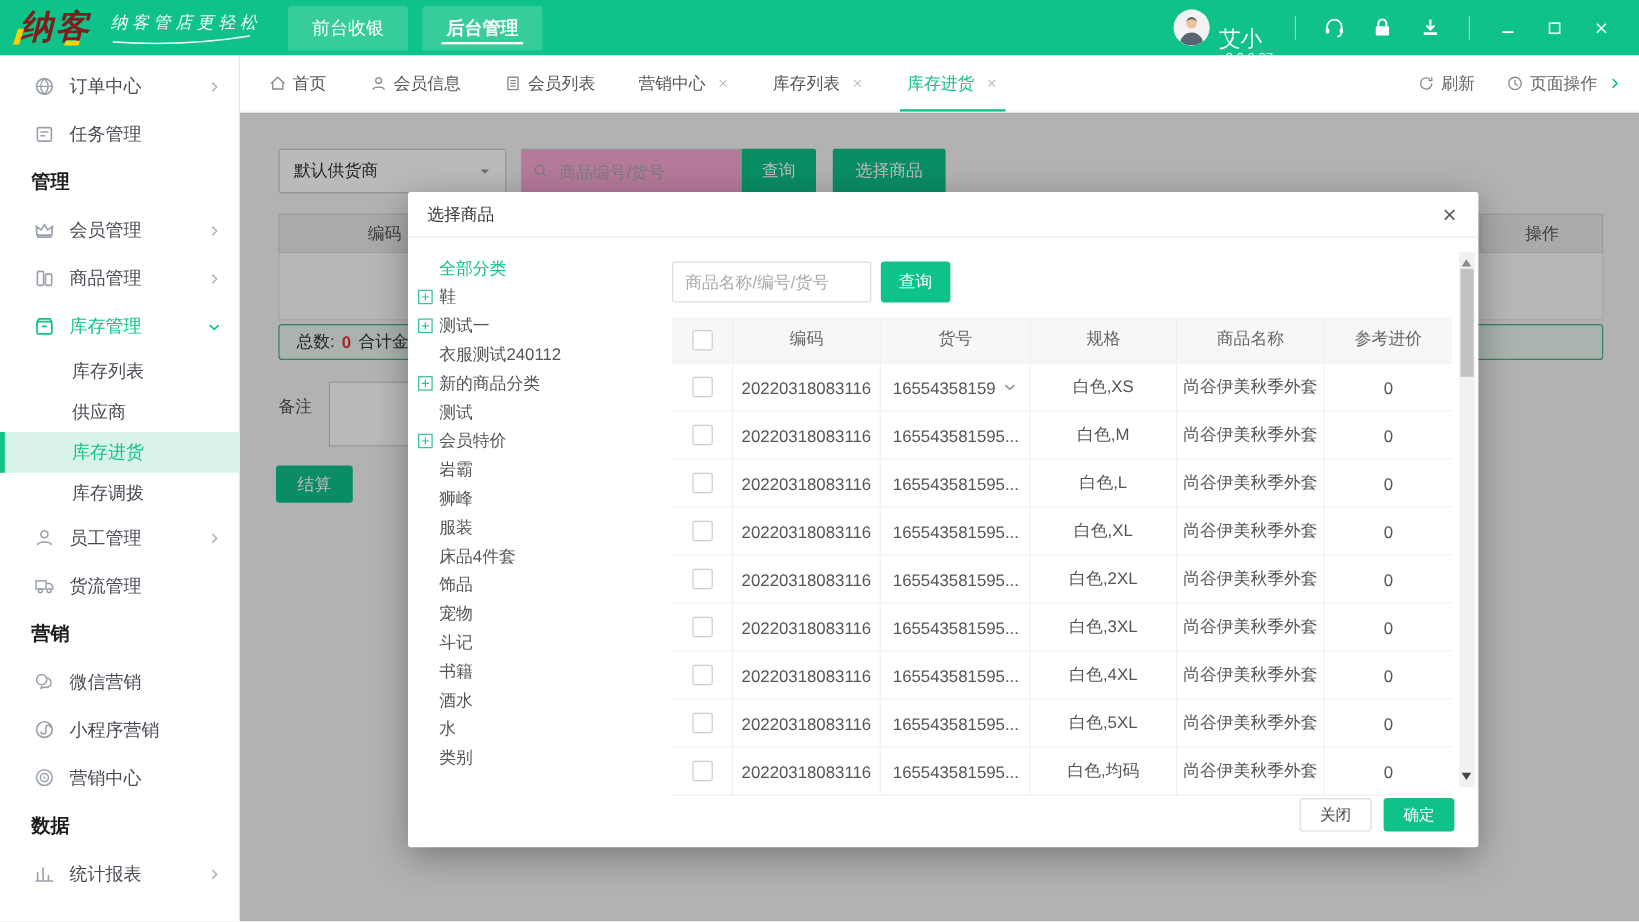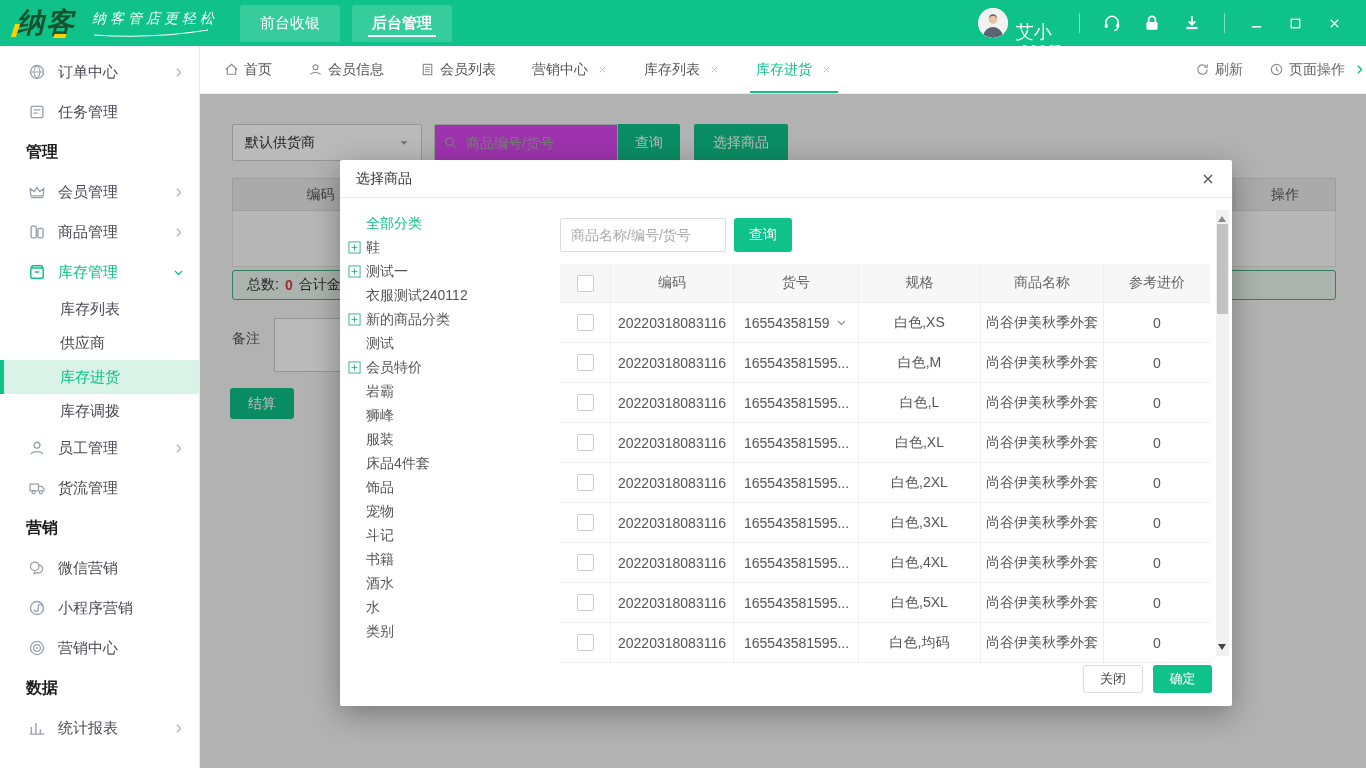--- a/index.html
+++ b/index.html
@@ -2,21 +2,21 @@
 <html><head>
 <meta charset="utf-8">
 <style>
   html,body{margin:0;padding:0;background:#fff;font-family:"Liberation Sans",sans-serif;}
   i{display:inline-flex;align-items:center;justify-content:center;font-style:normal;}
   i svg{width:100%;height:100%;display:block;}
   .screen{position:relative;width:1366px;height:768px;overflow:hidden;background:#f4f4f4;}
 
   
   .app-header{position:absolute;left:0;top:0;width:1366px;height:46px;background:#0fc289;display:flex;align-items:center;z-index:20;}
-  .logo{margin-left:16px;font-size:28px;font-weight:bold;color:#14532d;font-style:italic;letter-spacing:2px;position:relative;line-height:1;}
+  .logo{margin-left:16px;font-size:28px;font-weight:bold;color:#7f1d1d;font-style:italic;letter-spacing:2px;position:relative;line-height:1;}
   .logo .acc1{position:absolute;left:-5px;bottom:1px;width:5px;height:13px;background:#ffd100;transform:skew(-18deg);}
   .logo .acc2{position:absolute;left:36px;bottom:0;width:12px;height:4px;background:#ffd100;transform:skew(-18deg);}
   .slogan-wrap{margin-left:16px;color:#fff;}
   .slogan{font-size:14px;font-style:italic;letter-spacing:4px;opacity:.96;}
   .swoosh{display:block;margin-top:1px;}
   .hnav{display:flex;margin-left:22px;height:46px;align-items:center;}
   .hnav-tab{height:37px;padding:0 20px;background:rgba(255,255,255,.17);color:#fff;font-size:15px;display:flex;align-items:center;margin-right:12px;border-radius:3px 3px 0 0;position:relative;cursor:pointer;}
   .hnav-tab.active{font-weight:bold;}
   .hnav-tab.active::after{content:'';position:absolute;left:16px;right:16px;bottom:5px;height:2px;background:#fff;}
   .hright{margin-left:auto;display:flex;align-items:center;padding-right:12px;color:#fff;}
@@ -40,31 +40,31 @@
   .nav-item.expanded .nav-icon,.nav-item.expanded .nav-chevron{color:#0fc289;}
 
   
   .tabbar{position:absolute;left:200px;top:46px;right:0;height:48px;background:#fff;display:flex;align-items:center;z-index:6;border-bottom:1px solid #efefef;box-sizing:border-box;padding-left:24px;}
   .tabbar-tabs{display:flex;height:100%;}
   .tab{display:flex;align-items:center;height:100%;margin-right:36px;color:#555;font-size:14px;position:relative;cursor:pointer;}
   .tab-icon{width:15px;height:15px;margin-right:5px;color:#8a8a8a;}
   .tab-close{width:11px;height:11px;margin-left:9px;color:#bdbdbd;cursor:pointer;}
   .tab.active{color:#0fc289;}
   .tab.active::after{content:'';position:absolute;left:-6px;right:-6px;bottom:0;height:2px;background:#0fc289;}
-  .tab-actions{margin-left:auto;display:flex;align-items:center;color:#666;font-size:14px;}
+  .tab-actions{margin-left:auto;display:flex;align-items:center;color:#666;font-size:14px;padding-right:14px;}
   .tb-act{display:flex;align-items:center;margin-left:26px;cursor:pointer;}
   .tb-act i{width:15px;height:15px;margin-right:5px;color:#8a8a8a;}
   .pageops-chevron{width:13px;height:13px;color:#0fc289;margin-left:8px;cursor:pointer;}
 
   
   .content{position:absolute;left:200px;top:94px;right:0;bottom:0;background:#f4f4f4;}
   .toolbar{position:absolute;left:32px;top:30px;display:flex;align-items:center;}
   .select{width:190px;height:37px;background:#fff;border:1px solid #ccc;display:flex;align-items:center;padding:0 10px 0 12px;box-sizing:border-box;color:#333;font-size:14px;border-radius:2px;cursor:pointer;}
   .select .caret{margin-left:auto;width:14px;height:14px;color:#999;}
-  .searchbox{width:184px;height:37px;background:#d946ef;border:1px solid #ccc;display:flex;align-items:center;margin-left:12px;box-sizing:border-box;padding:0 8px;border-radius:2px 0 0 2px;}
+  .searchbox{width:184px;height:37px;background:#f9a8d4;border:1px solid #ccc;display:flex;align-items:center;margin-left:12px;box-sizing:border-box;padding:0 8px;border-radius:2px 0 0 2px;}
   .searchbox i{width:15px;height:15px;color:#aaa;margin-right:6px;flex:none;}
   .searchbox input{border:0;outline:0;width:100%;font-family:"Liberation Sans",sans-serif;font-size:14px;color:#333;background:transparent;}
   input::placeholder{color:#aaa;}
   .btn{display:flex;align-items:center;justify-content:center;background:#0fc289;color:#fff;font-size:14px;border:none;cursor:pointer;font-family:"Liberation Sans",sans-serif;}
   .btn-query{width:62px;height:37px;border-radius:0 2px 2px 0;}
   .btn-select{width:94px;height:37px;margin-left:14px;border-radius:2px;}
   .bg-thead{position:absolute;left:32px;right:30px;top:84px;height:33px;background:#e9e9e9;border:1px solid #d8d8d8;display:flex;box-sizing:border-box;color:#555;font-size:14px;}
   .bg-th-code{width:175px;display:flex;align-items:center;justify-content:center;border-right:1px solid #d8d8d8;}
   .bg-th-mid{flex:1;}
   .bg-th-action{width:100px;display:flex;align-items:center;justify-content:center;border-left:1px solid #d8d8d8;}

